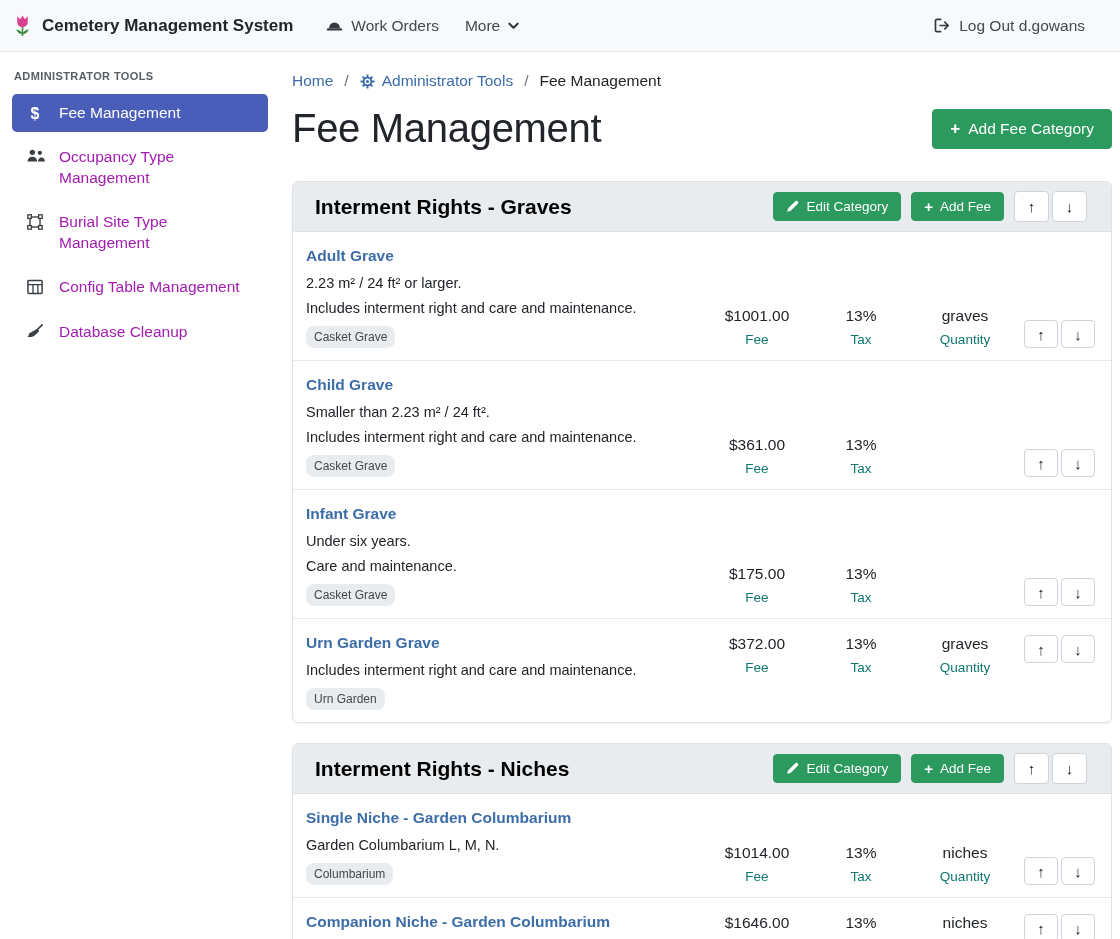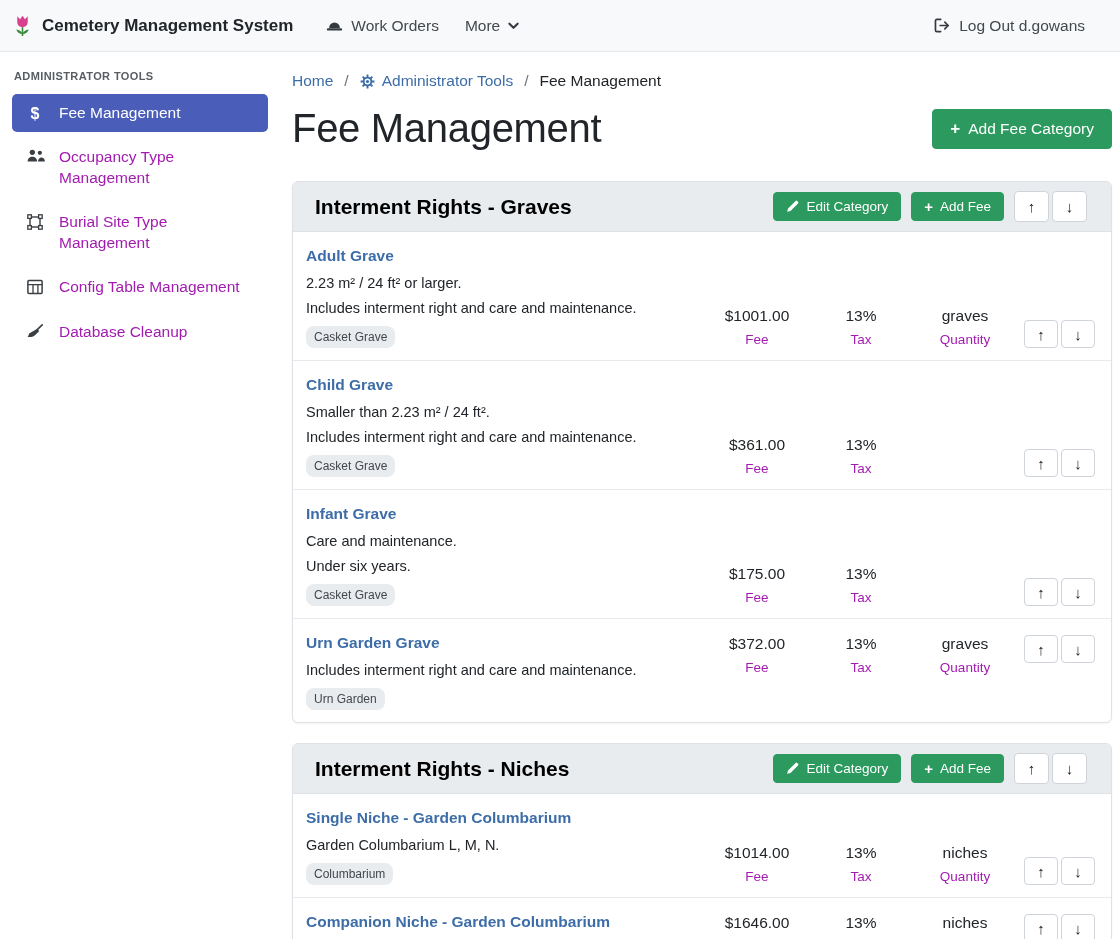--- a/index.html
+++ b/index.html
@@ -104,21 +104,21 @@
   .fee-main { flex: 1; min-width: 0; padding-right: 8px; }
   .fee-name { color: var(--link, #3d6da8); font-size: 15.5px; font-weight: 700; display: inline-block; margin-bottom: 10px; }
   .fee-desc { font-size: 14.5px; color: #212529; margin-bottom: 9px; }
   .badge {
     display: inline-block;
     background: var(--badge-bg, #e9ecef); color: #42474c;
     font-size: 12px; padding: 4px 8px; border-radius: 8px; margin-top: 1px;
   }
   .num-col { width: 104px; flex: none; text-align: center; padding-top: 1px; }
   .num-value { font-size: 15.5px; color: #212529; margin-bottom: 7px; min-height: 18px; }
-  .num-sub { font-size: 13.5px; color: #a21caf; min-height: 16px; }
+  .num-sub { font-size: 13.5px; color: #0f766e; min-height: 16px; }
   .row-arrows { width: 78px; flex: none; display: flex; gap: 3px; justify-content: flex-end; padding-top: 1px; }
 </style>
 </head>
 <body>
 
 <header class="navbar">
   <div class="brand">
     <span>
       <svg viewBox="0 0 26 30" width="21" height="25">
         <path d="M6.5 3.5 L10 7.2 L13 3 L16 7.2 L19.5 3.5 L19.5 10 C19.5 14.5 16.6 17 13 17 C9.4 17 6.5 14.5 6.5 10 Z" fill="#d8408f"></path>
@@ -334,22 +334,22 @@
       <button class="arrow-btn sm">
                   <span>↓</span>
                 </button>
     </div>
   </div>
 
   <div class="fee-row">
     <div class="fee-main">
       <a class="fee-name">Infant Grave</a>
       <div class="fee-descs">
+                  <div class="fee-desc">Under six years.</div>
                   <div class="fee-desc">Care and maintenance.</div>
-                  <div class="fee-desc">Under six years.</div>
                 </div>
       <span class="badge">Casket Grave</span>
     </div>
     <div class="num-col">
       <div class="num-value fee-amount">$175.00</div>
       <div class="num-sub">Fee</div>
     </div>
     <div class="num-col">
       <div class="num-value tax-amount">13%</div>
       <div class="num-sub">Tax</div>

